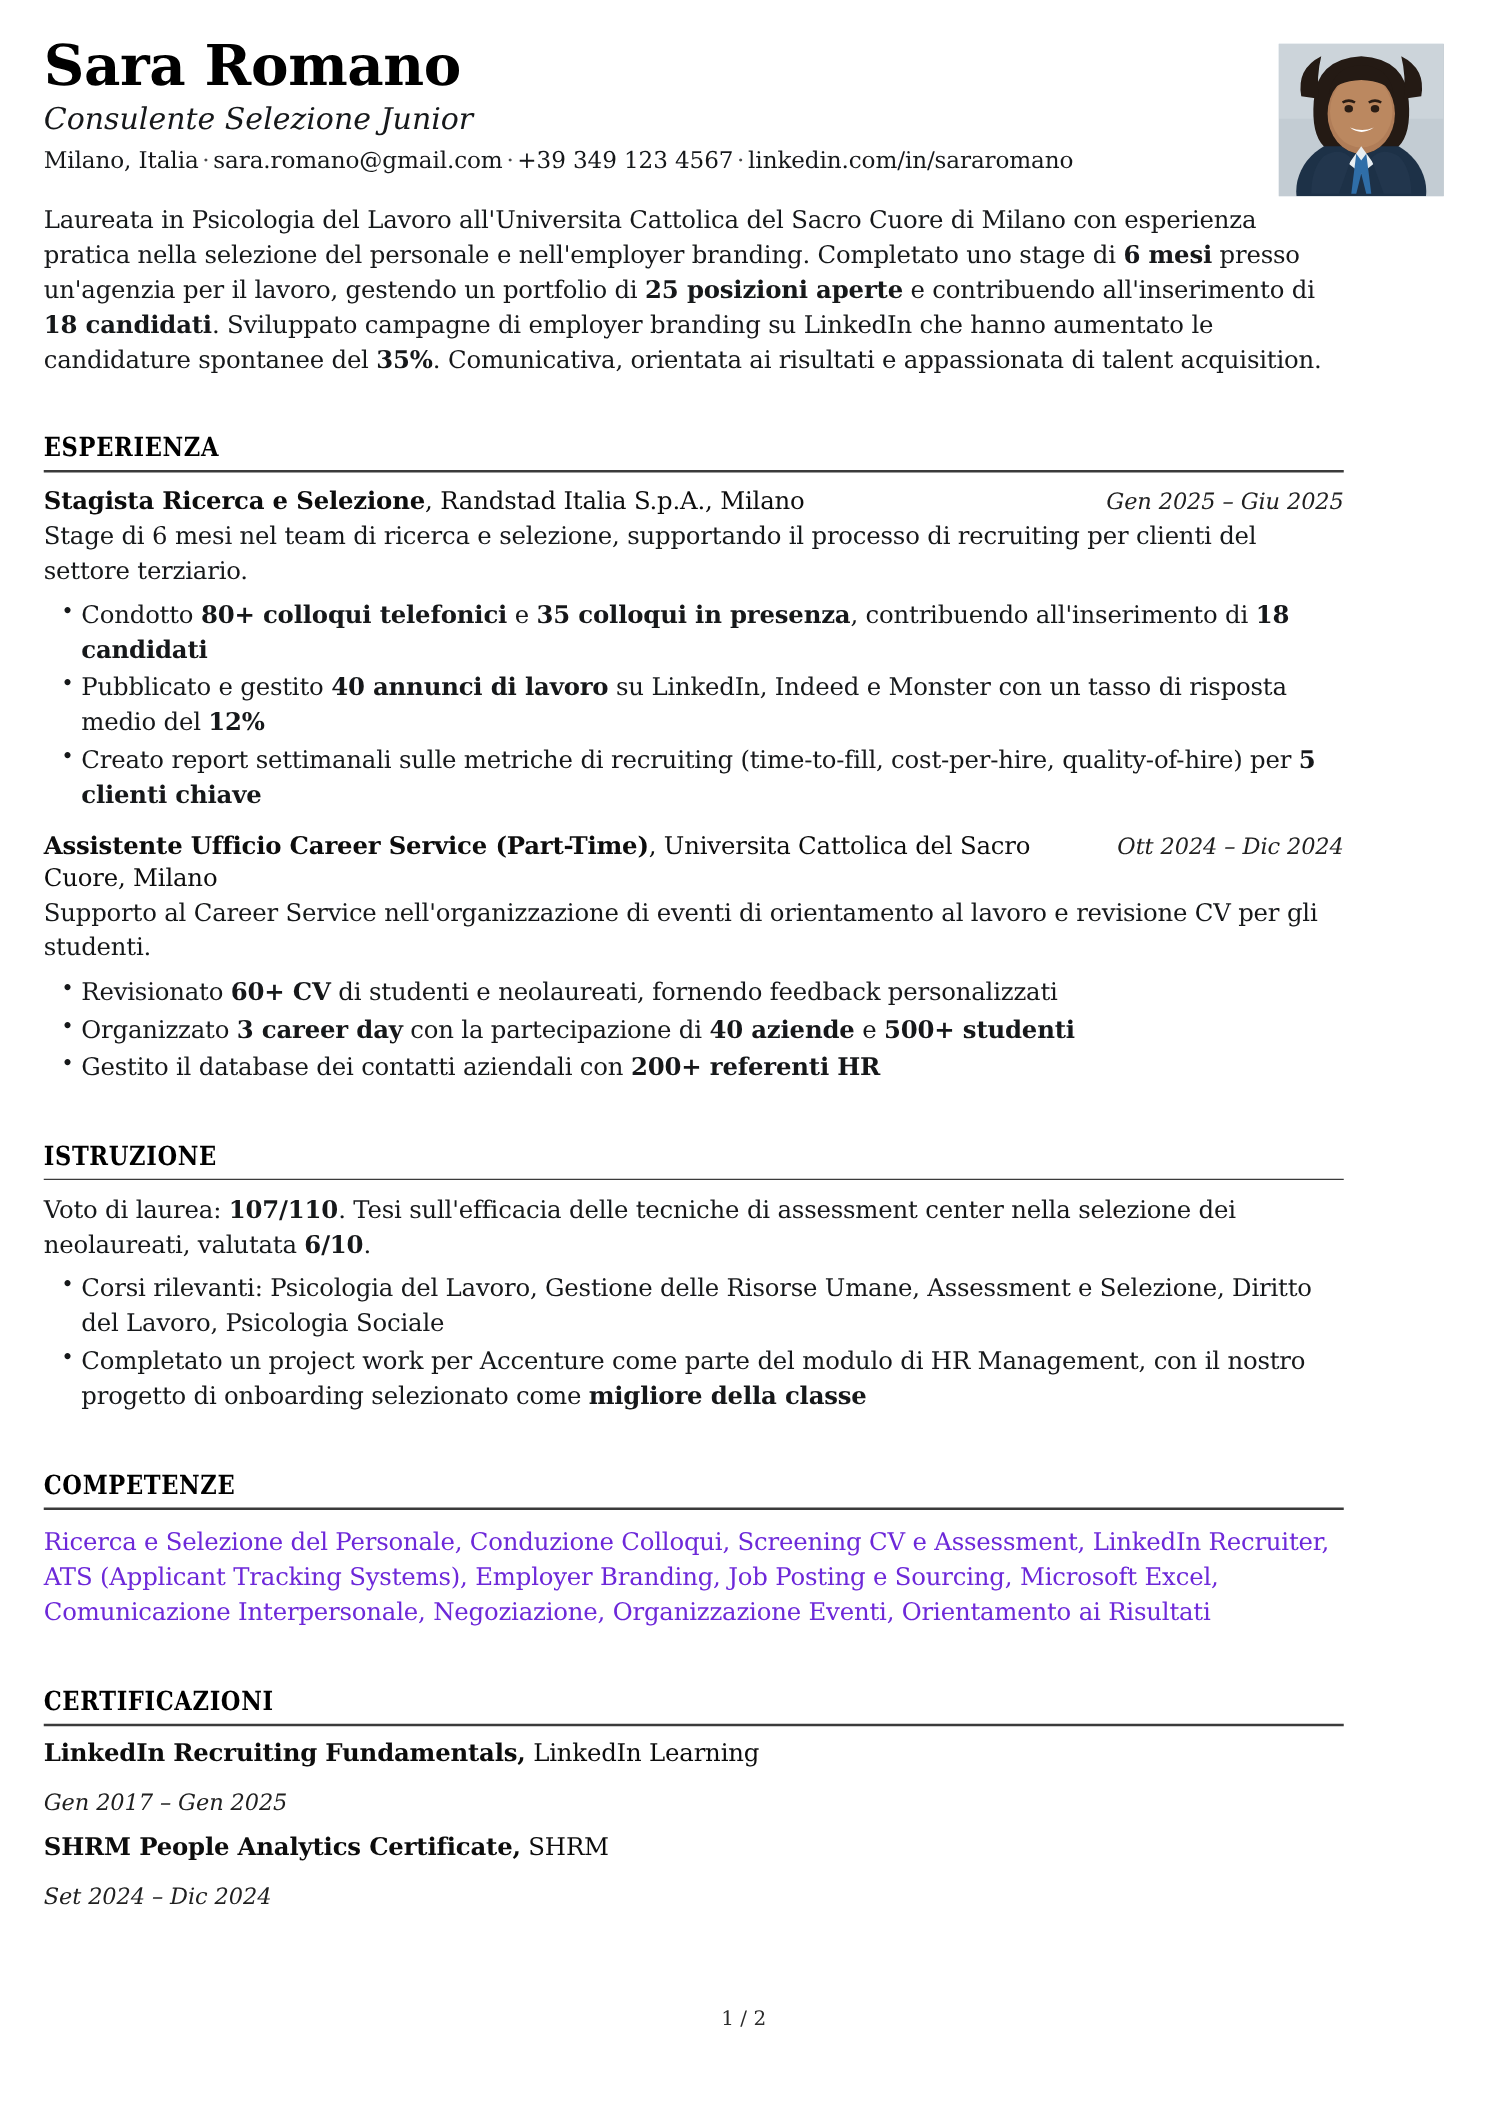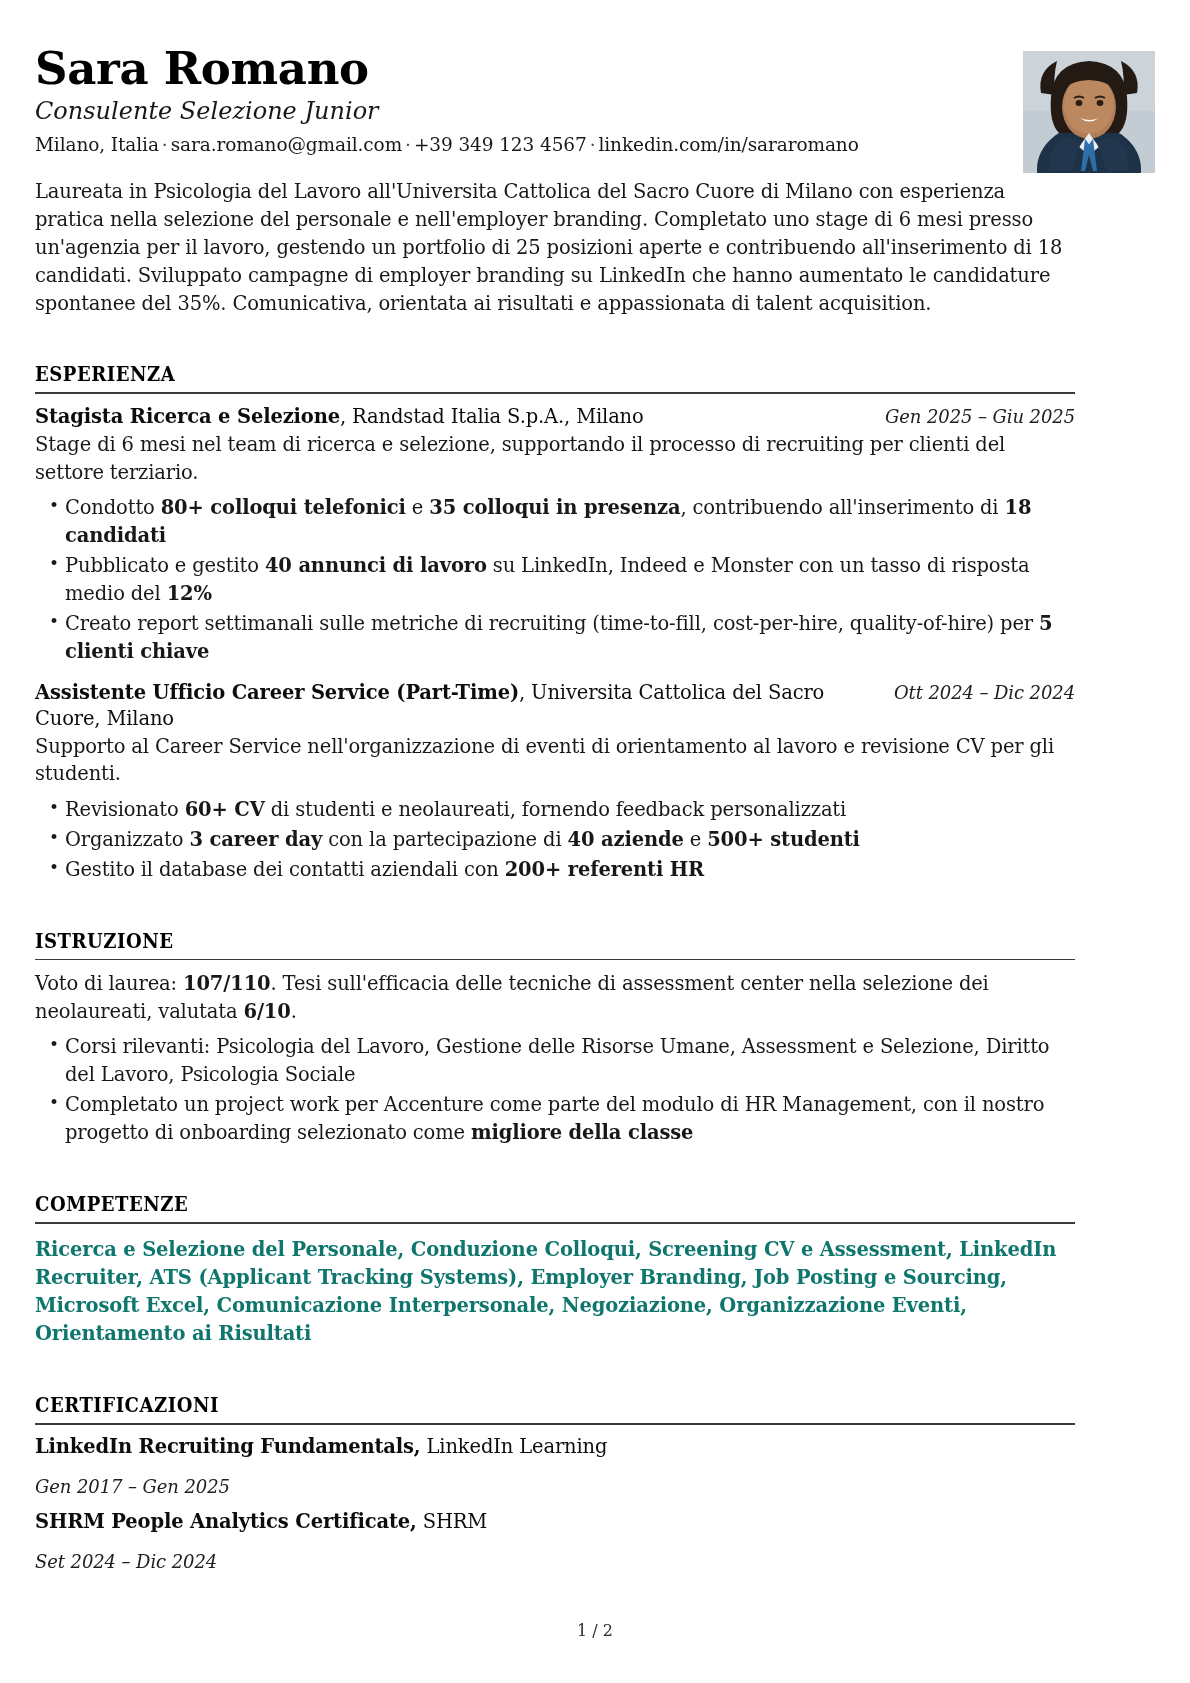--- a/index.html
+++ b/index.html
@@ -10,21 +10,21 @@
   body {
     width: 1190px;
     height: 1683px;
     position: relative;
     font-family: "DejaVu Serif", "Liberation Serif", serif;
     color: #1a1a1a;
     -webkit-font-smoothing: antialiased;
   }
   .page {
     position: absolute;
-    left: 0; top: 16px;
+    left: 0; top: 0;
     width: 1190px;
     height: 1480px;
     padding: 30px 115px 0 35px;
     box-sizing: border-box;
   }
 
   
   .header {
     position: relative;
     min-height: 120px;
@@ -71,21 +71,21 @@
   
   .summary {
     margin-top: 12px;
     font-size: 19.5px;
     line-height: 1.43;
     text-align: left;
     color: #16181a;
     letter-spacing: -0.15px;
     max-width: 1042px;
   }
-  .summary b { font-weight: 400; }
+  .summary b { font-weight: 700; }
 
   
   .section { margin-top: 44px; }
   .section-title {
     font-family: "DejaVu Serif", "Liberation Serif", serif;
     font-weight: 700;
     font-size: 21px;
     letter-spacing: 0.6px;
     color: #000;
     transform: scaleX(0.86);
@@ -151,25 +151,24 @@
     left: 14px;
     top: -1px;
     font-size: 17px;
     color: #16181a;
   }
   ul.bullets li b { font-weight: 700; }
 
   .skills-text {
     font-size: 19.5px;
     line-height: 1.44;
-    color: #0f766e;
+    color: #6d28d9;
     letter-spacing: -0.15px;
     margin-top: 12px;
     max-width: 1042px;
-    font-weight: bold;
   }
 
   .cert-row {
     display: flex;
     align-items: baseline;
     justify-content: space-between;
     gap: 18px;
     margin-top: 13px;
     flex-direction: column;
   }

